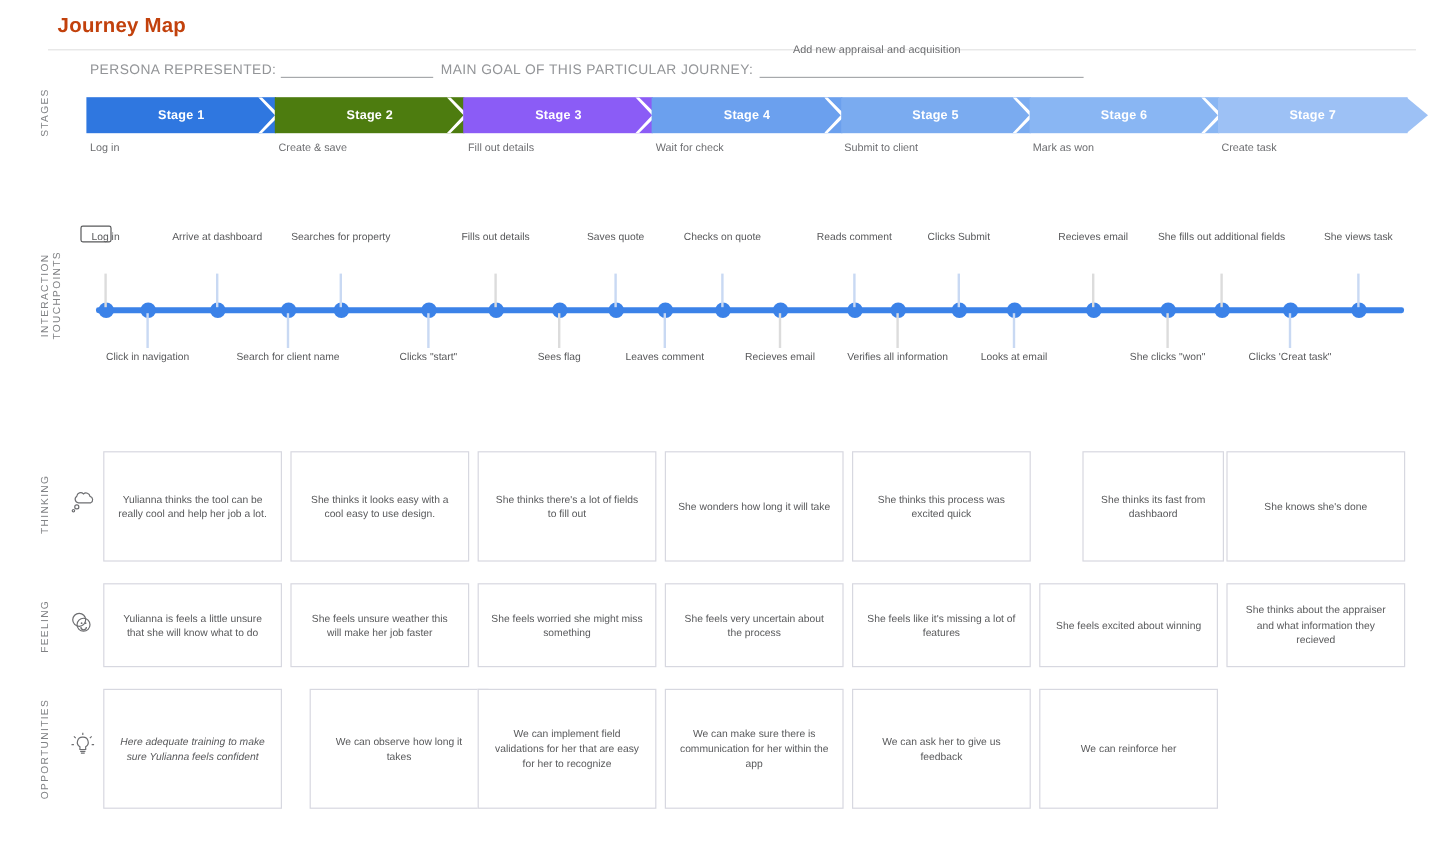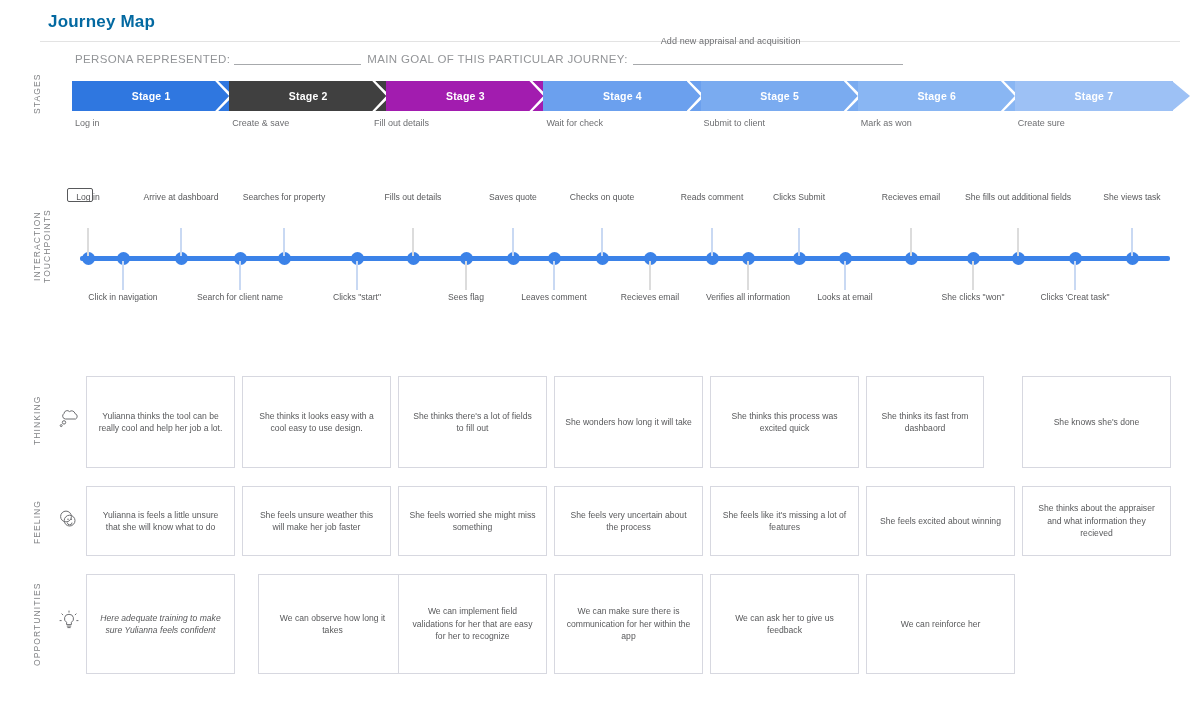--- a/index.html
+++ b/index.html
@@ -9,21 +9,21 @@
     background: #ffffff;
     font-family: "Liberation Sans", sans-serif;
     color: #58595b;
     overflow: hidden;
   }
   .page { position: relative; width: 1200px; height: 709px; }
 
   
   .title {
     position: absolute; left: 48px; top: 12px;
-    font-size: 17px; font-weight: bold; color: #0369a1;
+    font-size: 17px; font-weight: bold; color: #c2410c;
     letter-spacing: 0.2px;
   }
   .title-rule {
     position: absolute; left: 40px; top: 41px; width: 1140px; height: 1px;
     background: #e3e3e3;
   }
 
   .meta-row {
     position: absolute; left: 75px; top: 52px; width: 1100px; height: 22px;
     font-size: 11.5px; color: #939598; letter-spacing: .35px;
@@ -127,25 +127,25 @@
   <div class="vlabel" style="left:32px; top:186px; height:120px;">INTERACTION TOUCHPOINTS</div>
   <div class="vlabel" style="left:32px; top:392px; height:56px;">THINKING</div>
   <div class="vlabel" style="left:32px; top:498px; height:48px;">FEELING</div>
   <div class="vlabel" style="left:32px; top:588px; height:78px;">OPPORTUNITIES</div>
 
   <div class="stages" id="stages">
       <div class="stage" style="left: 0px; width: 158.143px; background: rgb(47, 119, 224);">
         <span>Stage 1</span>
       </div>
       <div class="stage-chev" style="left: 143.143px;"></div>
-      <div class="stage" style="left: 157.143px; width: 158.143px; background: #404040;">
+      <div class="stage" style="left: 157.143px; width: 158.143px; background: #4d7c0f;">
         <span>Stage 2</span>
       </div>
       <div class="stage-chev" style="left: 300.286px;"></div>
-      <div class="stage" style="left: 314.286px; width: 158.143px; background: #a21caf;">
+      <div class="stage" style="left: 314.286px; width: 158.143px; background: #8b5cf6;">
         <span>Stage 3</span>
       </div>
       <div class="stage-chev" style="left: 457.429px;"></div>
       <div class="stage" style="left: 471.429px; width: 158.143px; background: rgb(107, 160, 238);">
         <span>Stage 4</span>
       </div>
       <div class="stage-chev" style="left: 614.571px;"></div>
       <div class="stage" style="left: 628.571px; width: 158.143px; background: rgb(122, 171, 240);">
         <span>Stage 5</span>
       </div>
@@ -155,25 +155,25 @@
       </div>
       <div class="stage-chev" style="left: 928.857px;"></div>
       <div class="stage" style="left: 942.857px; width: 158.143px; background: rgb(157, 193, 245);">
         <span>Stage 7</span>
       </div>
       <div style="position: absolute; top: 0px; height: 30px; width: 18px; background: rgb(157, 193, 245); clip-path: polygon(0px 0px, 0px 100%, 18px 50%); left: 1100px;"></div>
     </div>
   <div class="stage-labels" id="stage-labels">
       <div class="stage-sub" style="left: 3px;">Log in</div>
       <div class="stage-sub" style="left: 160.143px;">Create &amp; save</div>
-      <div class="stage-sub" style="left: 302px;">Fill out details</div>
+      <div class="stage-sub" style="left: 318px;">Fill out details</div>
       <div class="stage-sub" style="left: 474.429px;">Wait for check</div>
       <div class="stage-sub" style="left: 631.571px;">Submit to client</div>
       <div class="stage-sub" style="left: 788.714px;">Mark as won</div>
-      <div class="stage-sub" style="left: 945.857px;">Create sure</div>
+      <div class="stage-sub" style="left: 945.857px;">Create task</div>
     </div>
 
   <div class="touch">
     <div class="login-box"></div>
     <div class="touch-line"></div>
     <div id="touch-items">
         <div class="tp-dot" style="left: 88px;"></div>
         <div class="tp-stem grey" style="left: 87.2px; top: 48px; height: 28px;"></div>
         <div class="tp-text" style="left: 88px; transform: translateY(-100%); position: absolute; top: 24px; height: 22px; display: flex; align-items: flex-end; justify-content: center;">Log in</div>
         <div class="tp-dot" style="left: 123px;"></div>
@@ -256,21 +256,21 @@
         </div>
         <div class="card" style="left: 312px; width: 149px; height: 92px;">
           <span>She thinks there's a lot of fields to fill out</span>
         </div>
         <div class="card" style="left: 468px; width: 149px; height: 92px;">
           <span>She wonders how long it will take</span>
         </div>
         <div class="card" style="left: 624px; width: 149px; height: 92px;">
           <span>She thinks this process was excited quick</span>
         </div>
-        <div class="card" style="left: 780px; width: 118px; height: 92px;">
+        <div class="card" style="left: 816px; width: 118px; height: 92px;">
           <span>She thinks its fast from dashbaord</span>
         </div>
         <div class="card" style="left: 936px; width: 149px; height: 92px;">
           <span>She knows she's done</span>
         </div>
       </div>
   </div>
 
   <div class="row" style="top:486px; height:70px;">
     <div class="row-icon" style="top:20px;">

